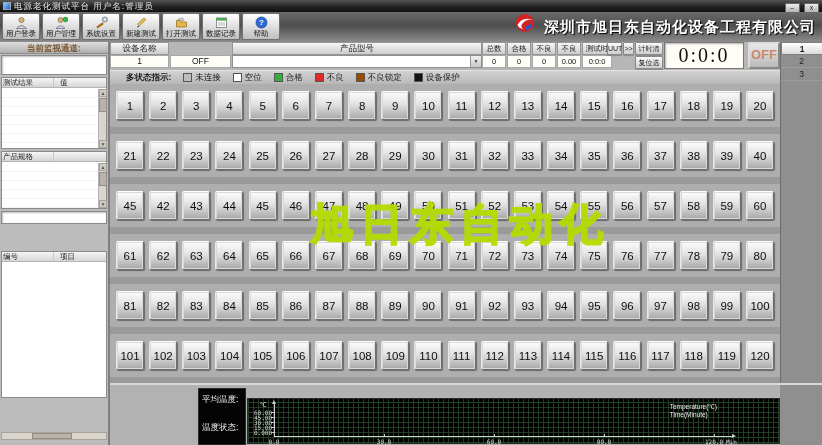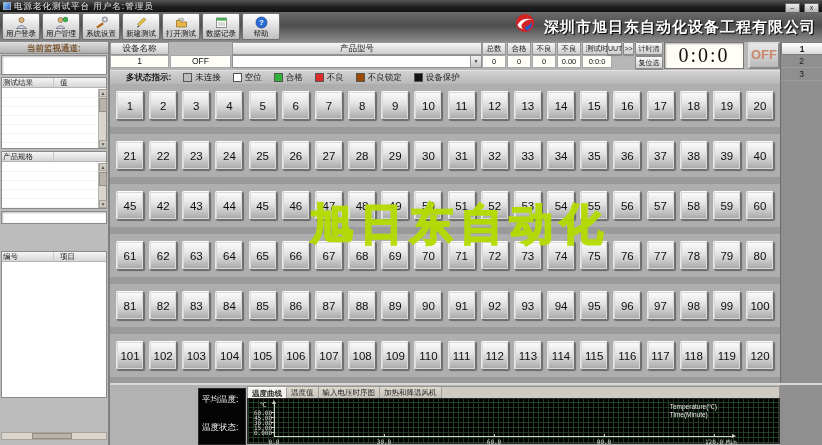--- a/index.html
+++ b/index.html
@@ -477,26 +477,20 @@
 </div>
 
 <div class="bottom">
 
   <div class="black-panel">
     <div class="bp-avg">平均温度:</div>
     <div class="bp-state">温度状态:</div>
   </div>
 
   <div class="tabchart">
-    <div class="tabs" id="chart-tabs">
-        <div class="tab active">温度曲线</div>
-        <div class="tab">温度值</div>
-        <div class="tab">输入电压时序图</div>
-        <div class="tab">加热和降温风机</div>
-      </div>
     <div class="chart" id="chart">
       <div class="ylab">℃</div>
       <div class="yarrow"></div>
       <div class="yaxis"></div>
       <div class="xaxis"></div>
       <div class="xarrow"></div>
       <div class="xunit">Min</div>
       <div class="legend">
         <div>Temperature(℃)</div>
         <div>Time(Minute)</div>

